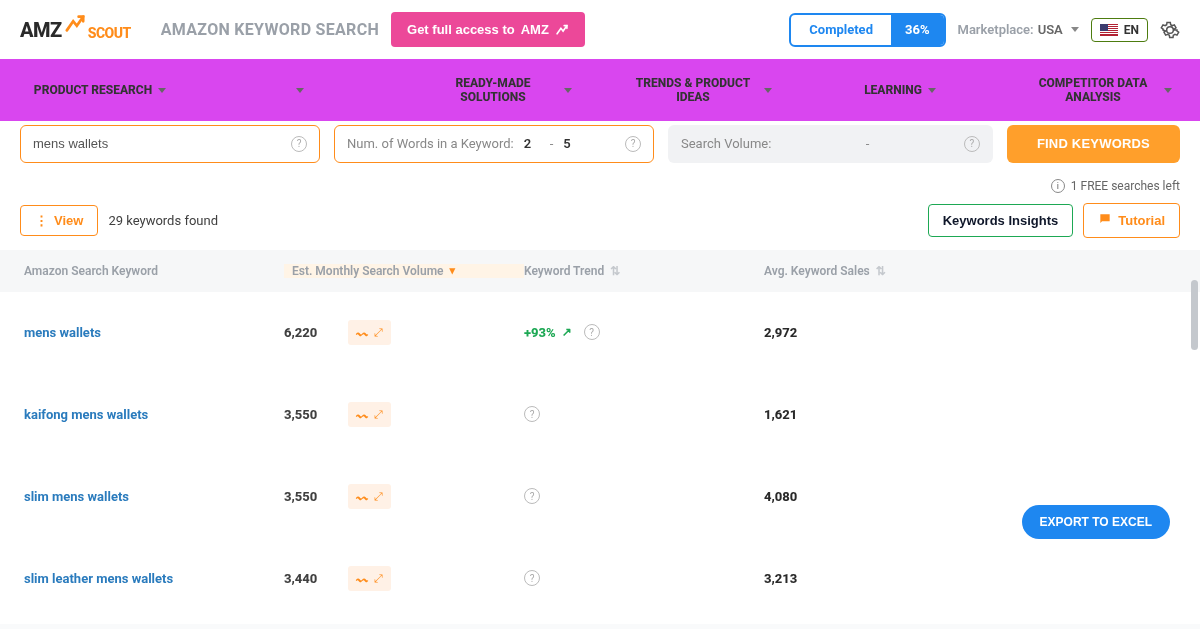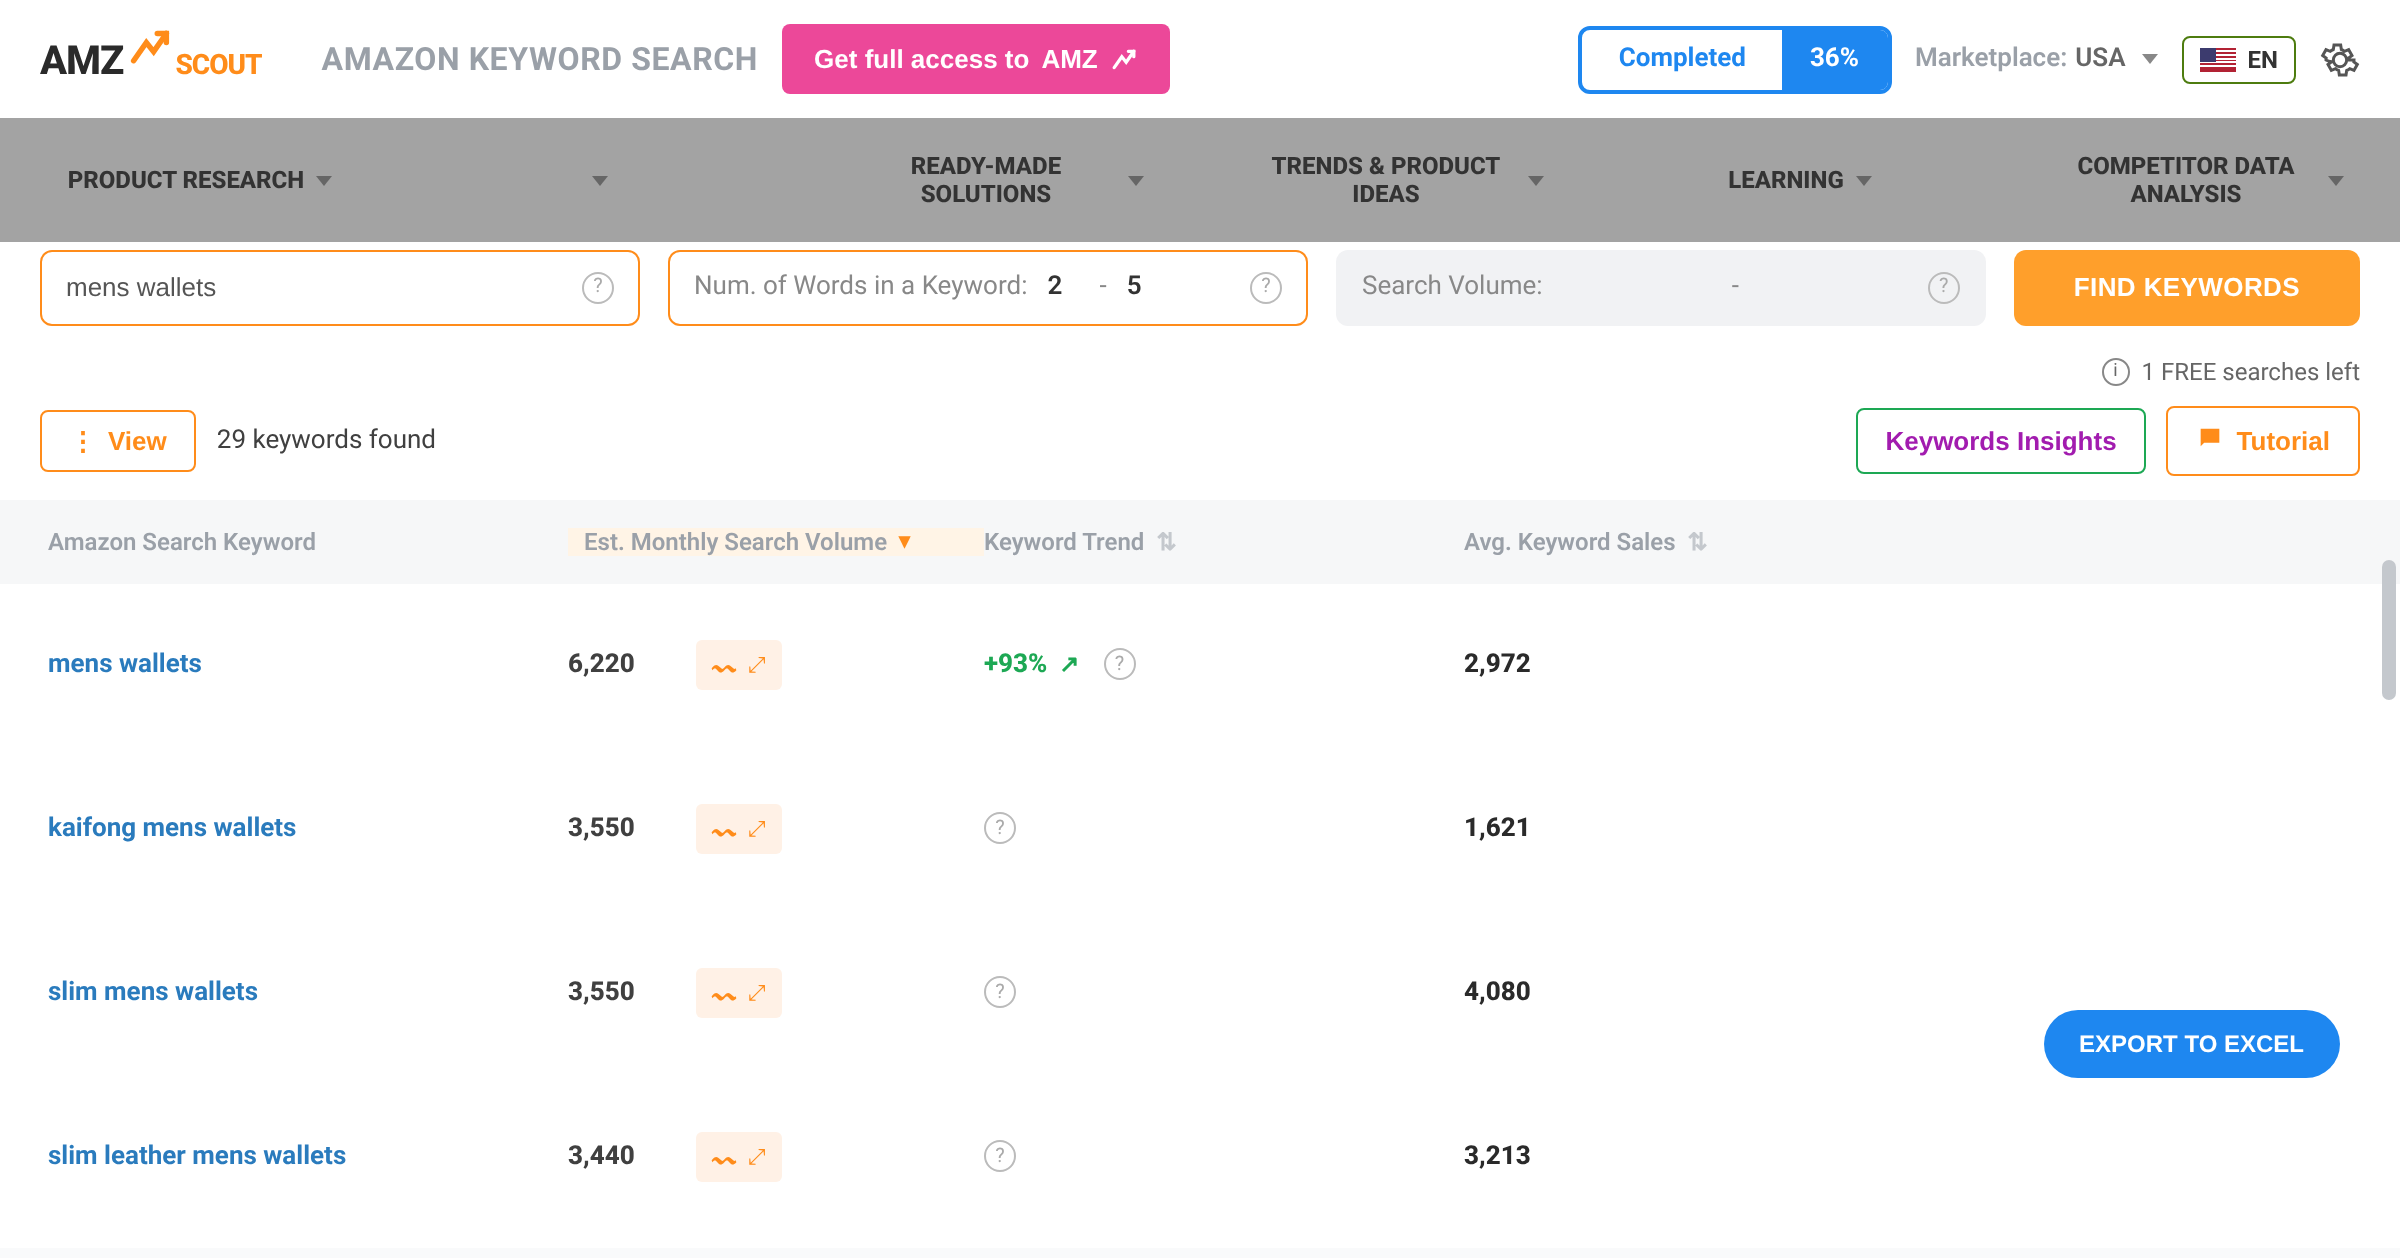--- a/index.html
+++ b/index.html
@@ -15,43 +15,43 @@
 .spacer { flex: 1; }
 .completed-pill { display: flex; align-items: center; border: 2px solid #1e87f0; border-radius: 6px; overflow: hidden; height: 34px; }
 .completed-pill .lbl { padding: 0 18px; color: #1e87f0; font-weight: 700; background: #fff; }
 .completed-pill .pct { padding: 0 14px; color: #fff; font-weight: 700; background: #1e87f0; align-self: stretch; display: flex; align-items: center; }
 .marketplace { color: #9aa0a8; font-weight: 600; font-size: 13px; display: flex; align-items: center; gap: 4px; }
 .marketplace .val { color: #666; }
 .lang-badge { display: flex; align-items: center; gap: 6px; border: 1px solid #4d7c0f; border-radius: 4px; padding: 4px 8px; font-weight: 700; font-size: 12px; }
 .flag { width: 18px; height: 12px; background: linear-gradient(to bottom, #b22234 0%, #b22234 8%, #fff 8%, #fff 16%, #b22234 16%, #b22234 24%, #fff 24%, #fff 32%, #b22234 32%, #b22234 40%, #fff 40%, #fff 48%, #b22234 48%, #b22234 56%, #fff 56%, #fff 64%, #b22234 64%, #b22234 72%, #fff 72%, #fff 80%, #b22234 80%); position: relative; }
 .flag::before { content: ""; position: absolute; left: 0; top: 0; width: 8px; height: 7px; background: #3c3b6e; }
 .gear { width: 20px; height: 20px; color: #555; cursor: pointer; }
-.nav { display: flex; background: #a3a3a3; padding: 8px 0; border-top: 1px solid transparent; }
+.nav { display: flex; background: #d946ef; padding: 8px 0; border-top: 1px solid transparent; }
 .nav-item { flex: 1; text-align: center; font-weight: 800; font-size: 12px; color: #333; display: flex; justify-content: center; align-items: center; gap: 6px; padding: 8px 10px; cursor: pointer; }
 .nav-item .txt { max-width: 130px; line-height: 1.2; }
 .caret { width: 0; height: 0; border-left: 4px solid transparent; border-right: 4px solid transparent; border-top: 5px solid #666; }
 .filter-row { display: flex; gap: 14px; padding: 4px 20px 6px; align-items: stretch; }
 .obox { border: 1px solid #ff8c1a; border-radius: 6px; padding: 10px 12px; display: flex; align-items: center; background: #fff; }
 .kw-input { width: 300px; }
 .kw-input input { border: none; outline: none; font-size: 13px; flex: 1; color: #555; }
 .words-box { width: 320px; color: #888; font-size: 13px; gap: 10px; }
 .words-box .v { color: #333; font-weight: 600; min-width: 16px; display: inline-block; }
 .vol-box { flex: 1; border: 1px solid transparent; background: #f1f2f4; color: #888; }
 .info-circ { width: 16px; height: 16px; border: 1px solid #bbb; border-radius: 50%; display: inline-flex; align-items: center; justify-content: center; font-size: 10px; color: #aaa; margin-left: auto; cursor: pointer; }
 .find-btn { background: #ff9f2b; color: #fff; border: none; border-radius: 6px; padding: 0 30px; font-weight: 800; font-size: 13px; letter-spacing: 0.2px; cursor: pointer; }
 .status-row { display: flex; align-items: center; padding: 10px 20px; gap: 14px; }
 .view-btn { border: 1px solid #ff8c1a; background: #fff; color: #ff8c1a; border-radius: 4px; padding: 7px 14px; font-weight: 700; display: flex; align-items: center; gap: 6px; cursor: pointer; font-size: 13px; }
 .found-txt { font-weight: 400; color: #404040; }
 .free-search { color: #666; font-size: 12px; margin-left: auto; display: flex; align-items: center; gap: 6px; }
-.insights-btn { border: 1px solid #1da854; color: #a21caf; background: #fff; border-radius: 4px; padding: 8px 14px; font-weight: 700; cursor: pointer; font-size: 13px; }
+.insights-btn { border: 1px solid #1da854; color: #0f172a; background: #fff; border-radius: 4px; padding: 8px 14px; font-weight: 700; cursor: pointer; font-size: 13px; }
 .tutorial-btn { border: 1px solid #ff8c1a; color: #ff8c1a; background: #fff; border-radius: 4px; padding: 8px 14px; font-weight: 700; display: flex; align-items: center; gap: 6px; cursor: pointer; font-size: 13px; }
 .action-row { display: flex; align-items: center; padding: 0 20px 12px; gap: 10px; }
 .thead { display: flex; align-items: flex-start; background: #f6f7f8; padding: 14px 24px; font-size: 12px; color: #9aa0a8; font-weight: 600; }
 .col-kw { width: 260px; }
-.col-vol { width: 208px; display: flex; align-items: center; gap: 6px; }
+.col-vol { width: 240px; display: flex; align-items: center; gap: 6px; }
 .col-vol .sort { color: #ff8c1a; font-size: 11px; }
 .col-trend { width: 240px; display: flex; align-items: center; gap: 6px; }
 .col-sales { width: 180px; display: flex; align-items: center; gap: 6px; }
 .sort-upd { font-size: 12px; color: #c4c8cd; }
 .hl { background: #fff4e6; padding: 0 8px; }
 .tbody .row { display: flex; align-items: center; padding: 28px 24px; border-bottom: 1px solid transparent; font-size: 13px; }
 .kw-link { color: #2a7bbd; font-weight: 700; cursor: pointer; }
 .vol-val { font-weight: 800; color: #404040; margin-right: 14px; display:inline-block; width: 44px; }
 .spark-badge { display: inline-flex; align-items: center; gap: 6px; background: #fff1e6; border-radius: 3px; padding: 4px 8px; }
 .spark-line { color: #ff8c1a; font-size: 12px; }

